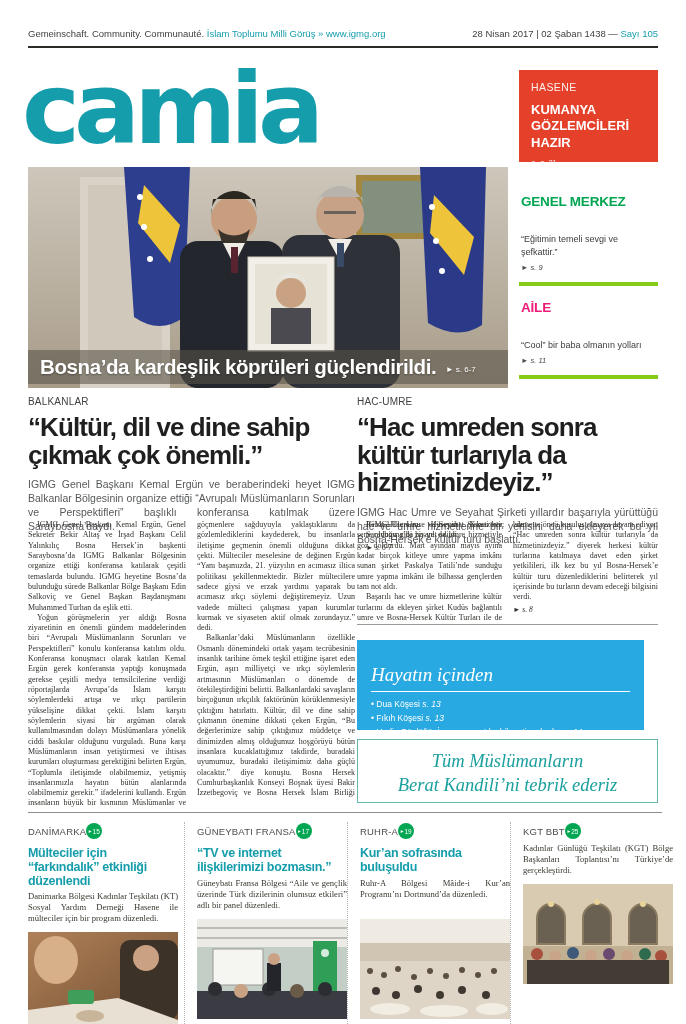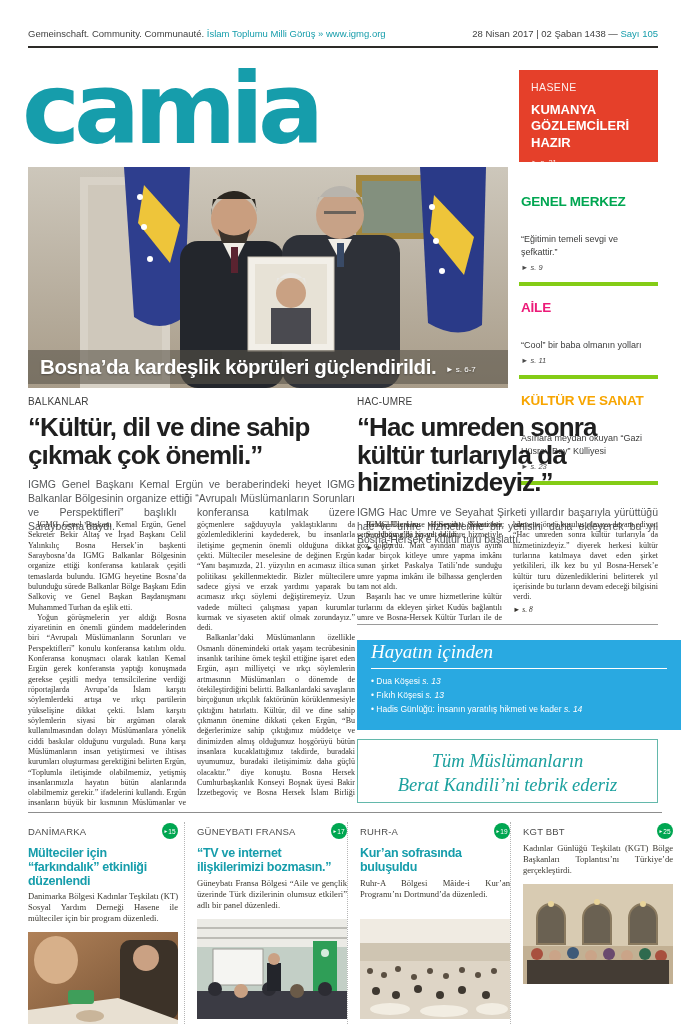--- a/index.html
+++ b/index.html
@@ -43,38 +43,38 @@
   .headline{font-size:26px;font-weight:bold;color:#1f1f1f;letter-spacing:-.9px;line-height:1.06;margin-top:7px;}
   .deck{font-size:10.5px;color:#56585a;line-height:1.32;margin-top:9px;text-align:justify;}
   .bodytext{position:absolute;font-family:"Liberation Serif",serif;font-size:8px;line-height:1.29;
         color:#33302b;text-align:justify;column-gap:11px;column-count:2;column-fill:auto;}
   .bodytext p{margin:0;text-indent:9px;}
   .bodytext .bref{display:block;font-style:italic;font-size:7.5px;margin-top:2px;}
   .body-left{left:28px;top:520px;width:327px;height:294px;}
   .body-right{left:357px;top:520px;width:301px;height:104px;}
   .midrule{position:absolute;left:357px;right:28px;top:624px;border-top:1px solid #9a9a9a;}
   
-  .lifebox{position:absolute;left:357px;top:640px;width:324px;height:90px;background:#29a9e1;
-        color:#fff;padding:1px 14px;box-sizing:border-box;}
+  .lifebox{position:absolute;left:357px;top:640px;width:287px;height:90px;background:#29a9e1;
+        color:#fff;padding:24px 14px;box-sizing:border-box;}
   .lifebox .title{font-family:"Liberation Serif",serif;font-style:italic;font-size:19px;}
   .lifebox hr{border:none;border-top:1px solid #fff;margin:5px 0 6px 0;}
   .lifebox ul{list-style:none;margin:0;padding:0;font-size:8.5px;line-height:1.62;}
   .lifebox li::before{content:"• ";}
   .lifebox .pg{font-style:italic;}
   .greet{position:absolute;left:357px;top:739px;width:301px;height:64px;border:1px solid #63b8ab;
         box-sizing:border-box;text-align:center;color:#1ba09e;
         font-family:"Liberation Serif",serif;font-style:italic;font-size:18.5px;line-height:1.32;padding-top:9px;}
   .botrule{position:absolute;left:28px;right:24px;top:812px;border-top:1px solid #8d8d8d;}
   
   .bottom{position:absolute;left:28px;top:822px;width:634px;display:grid;
         grid-template-columns:repeat(4,1fr);column-gap:13px;}
   .bcol{position:relative;padding-left:0;}
   .bcol + .bcol{border-left:1px dotted #b5b5b5;padding-left:12px;margin-left:-13px;
         transform:translateX(6px);}
-  .bcol .bhead{display:flex;justify-content:space-between;align-items:center;height:18px;}
+  .bcol .bhead{display:flex;justify-content:flex-start;align-items:center;height:18px;}
   .bcol .bkick{font-size:9.5px;color:#4d4d4d;letter-spacing:.2px;}
   .badge{width:16px;height:16px;border-radius:50%;background:#00a651;color:#fff;font-size:6.5px;
         display:flex;align-items:center;justify-content:center;flex:0 0 auto;}
   .badge::before{content:"▸";margin-right:1px;font-size:5.5px;}
   .bcol .btitle{color:#169dab;font-weight:bold;font-size:12.5px;line-height:1.12;
         letter-spacing:-.3px;margin-top:6px;min-height:29px;}
   .bcol .btext{font-family:"Liberation Serif",serif;font-size:8.6px;line-height:1.26;color:#3a372f;
         text-align:justify;min-height:37px;margin-top:3px;}
   .bphoto{margin-top:4px;width:100%;height:100px;overflow:hidden;background:#c9bda8;}
   .bphoto svg{display:block;}
@@ -154,25 +154,20 @@
     </div>
     <div class="sb-sec green first">
       <div class="label">GENEL MERKEZ</div>
       <div class="txt">“Eğitimin temeli sevgi ve şefkattir.”</div>
       <div class="ref">► s. 9</div>
     </div>
     <div class="sb-sec pink">
       <div class="label">AİLE</div>
       <div class="txt">“Cool” bir baba olmanın yolları</div>
       <div class="ref">► s. 11</div>
-    </div>
-    <div class="sb-sec orange">
-      <div class="label">KÜLTÜR VE SANAT</div>
-      <div class="txt">Asırlara meydan okuyan “Gazi Hüsrev Bey” Külliyesi</div>
-      <div class="ref">► s. 23</div>
     </div>
   </div>
 
   <div class="article a-left">
     <div class="kicker">BALKANLAR</div>
     <div class="headline">“Kültür, dil ve dine sahip çıkmak çok önemli.”</div>
     <div class="deck">IGMG Genel Başkanı Kemal Ergün ve beraberindeki heyet IGMG Balkanlar Bölgesinin organize ettiği “Avrupalı Müslümanların Sorunları ve Perspektifleri” başlıklı konferansa katılmak üzere Saraybosna’daydı.</div>
   </div>
   <div class="article a-right">
     <div class="kicker">HAC-UMRE</div>

